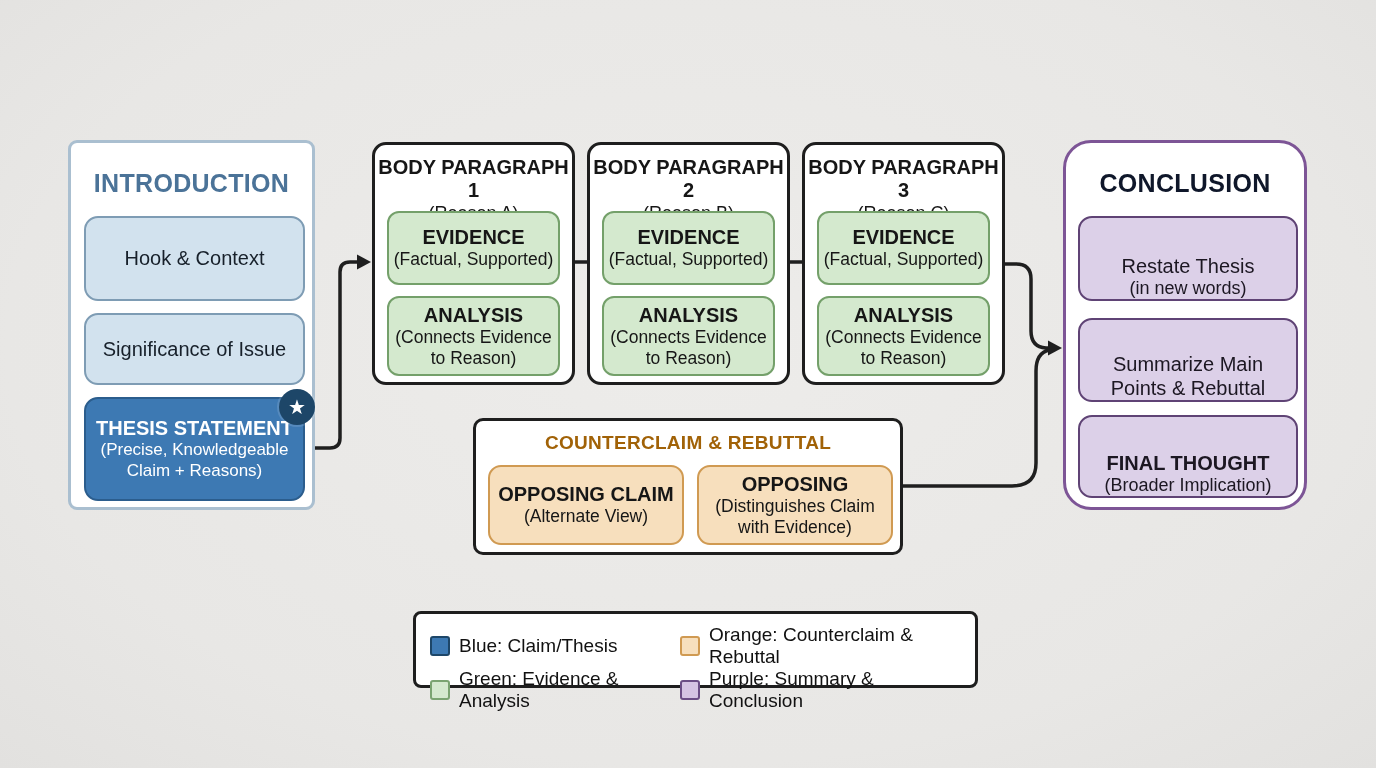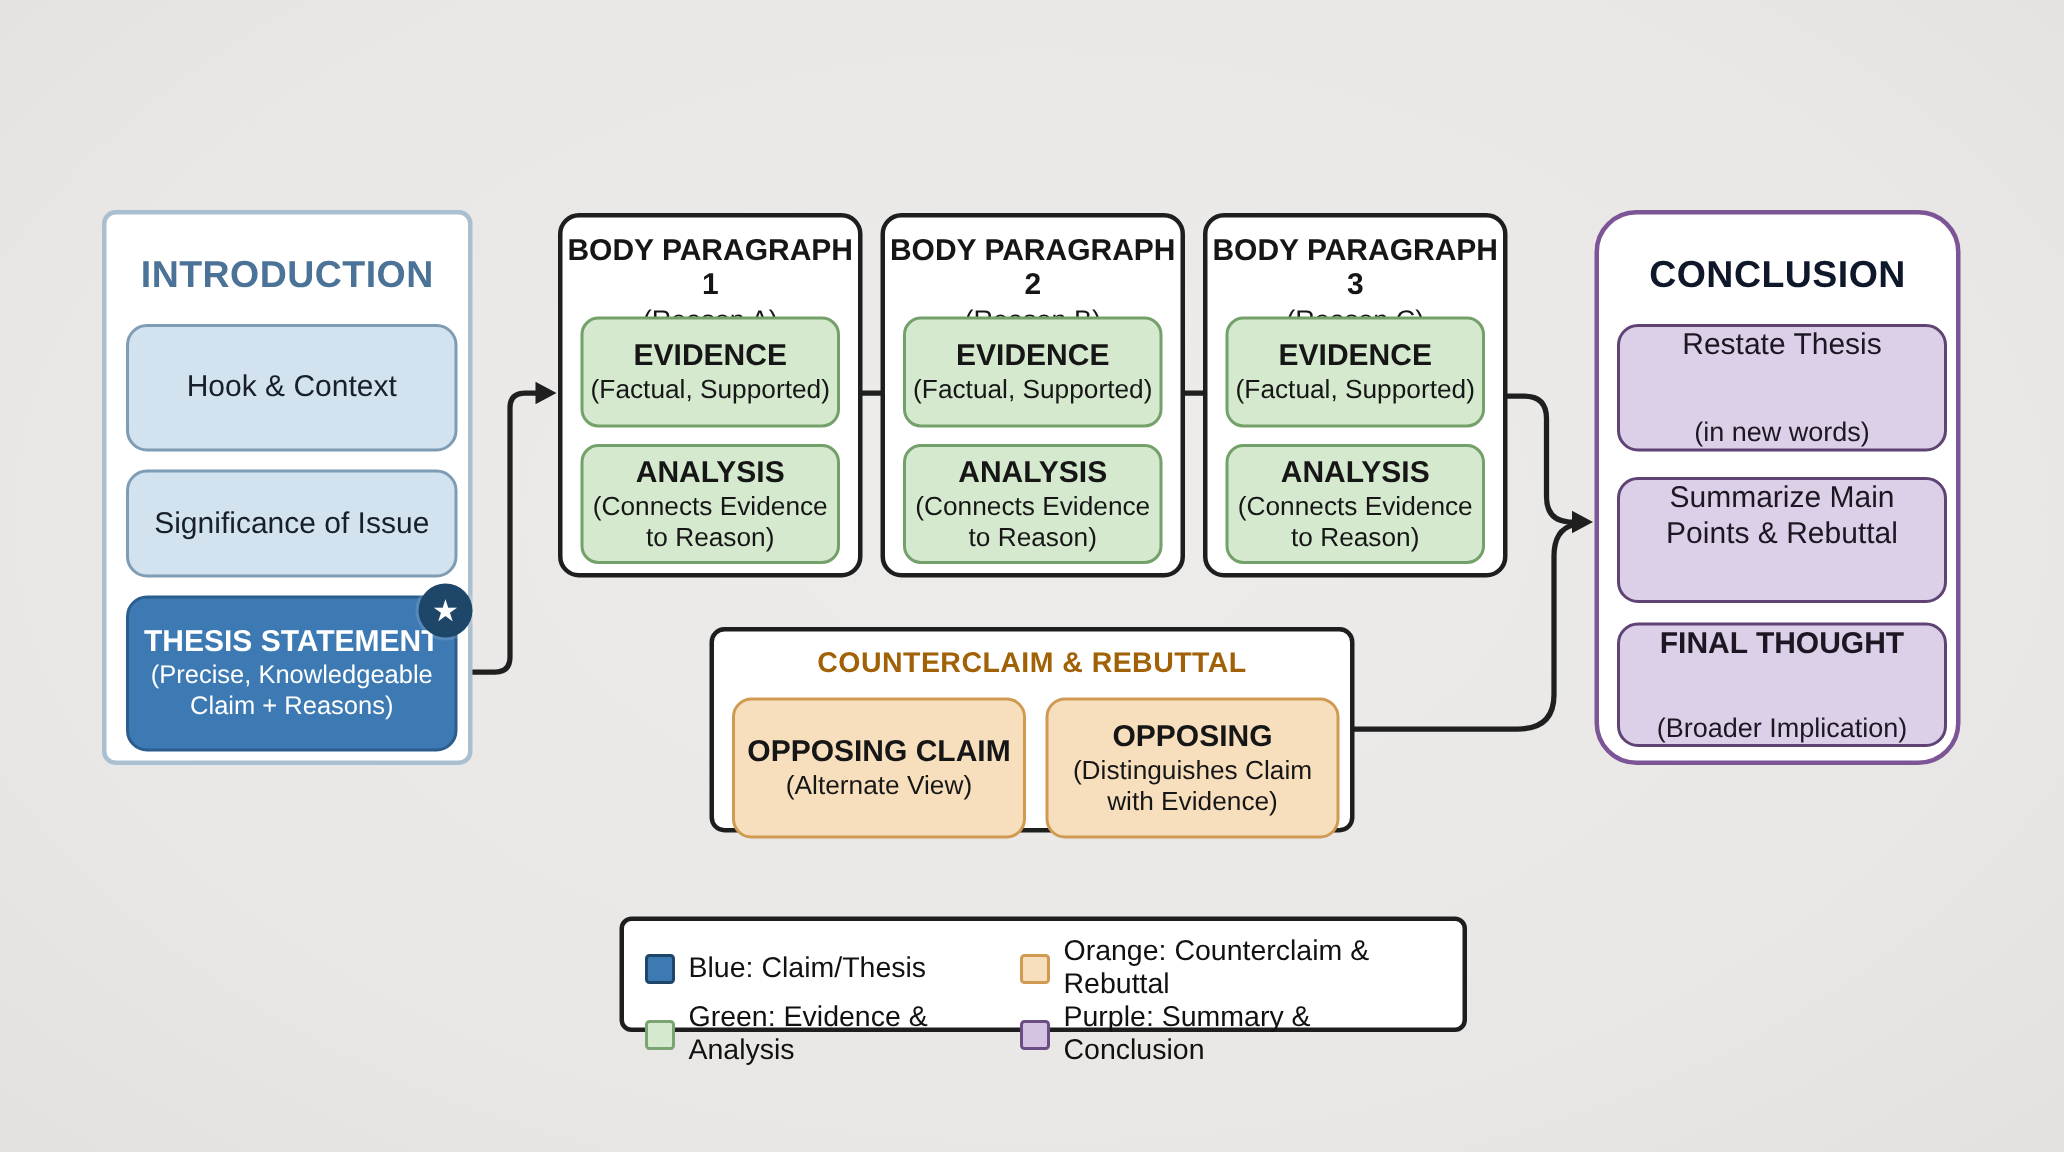--- a/index.html
+++ b/index.html
@@ -58,35 +58,35 @@
   }
   .green-box .g1 { font-weight:700; font-size:20px; }
   .green-box .g2 { font-size:17.5px; line-height:1.18; max-width:165px; }
   .gb-evidence { top:66px; height:74px; }
   .gb-analysis { top:151px; height:80px; }
 
   
   #counter { left:473px; top:418px; width:430px; height:137px; border:3px solid #1e1e1e; border-radius:10px; }
   #counter .panel-title { margin-top:11px; font-size:19px; color:#a16207; }
   .orange-box {
-    position:absolute; top:44px; width:196px; height:94px;
+    position:absolute; top:44px; width:196px; height:80px;
     background:#f7dfbd; border:2px solid #d09a52; border-radius:13px;
     display:flex; flex-direction:column; align-items:center; justify-content:center; text-align:center;
   }
   #cc-opposing { left:12px; } #cc-rebuttal { left:221px; }
   .orange-box .o1 { font-weight:700; font-size:20px; }
   .orange-box .o2 { font-size:17.5px; line-height:1.18; max-width:180px; }
 
   
   #conclusion { left:1063px; top:140px; width:244px; height:370px; border:3px solid #7d5596; border-radius:28px; }
   #conclusion .panel-title { margin-top:26px; font-size:25px; color:#0f172a; }
   .purple-box {
     position:absolute; left:12px; width:220px;
     background:#dcd0e8; border:2px solid #5f4375; border-radius:14px;
-    display:flex; flex-direction:column; align-items:center; justify-content:space-between;
+    display:flex; flex-direction:column; align-items:center; justify-content:flex-end;
     text-align:center; color:#1c1722;
   }
   .purple-box .p1 { font-size:20px; line-height:1.2; max-width:200px; }
   .purple-box .p1.strong { font-weight:700; }
   .purple-box .p2 { font-size:18px; line-height:1.15; }
   #con-restate { top:73px; height:85px; }
   #con-summarize { top:175px; height:84px; }
   #con-final { top:272px; height:83px; }
 
   

